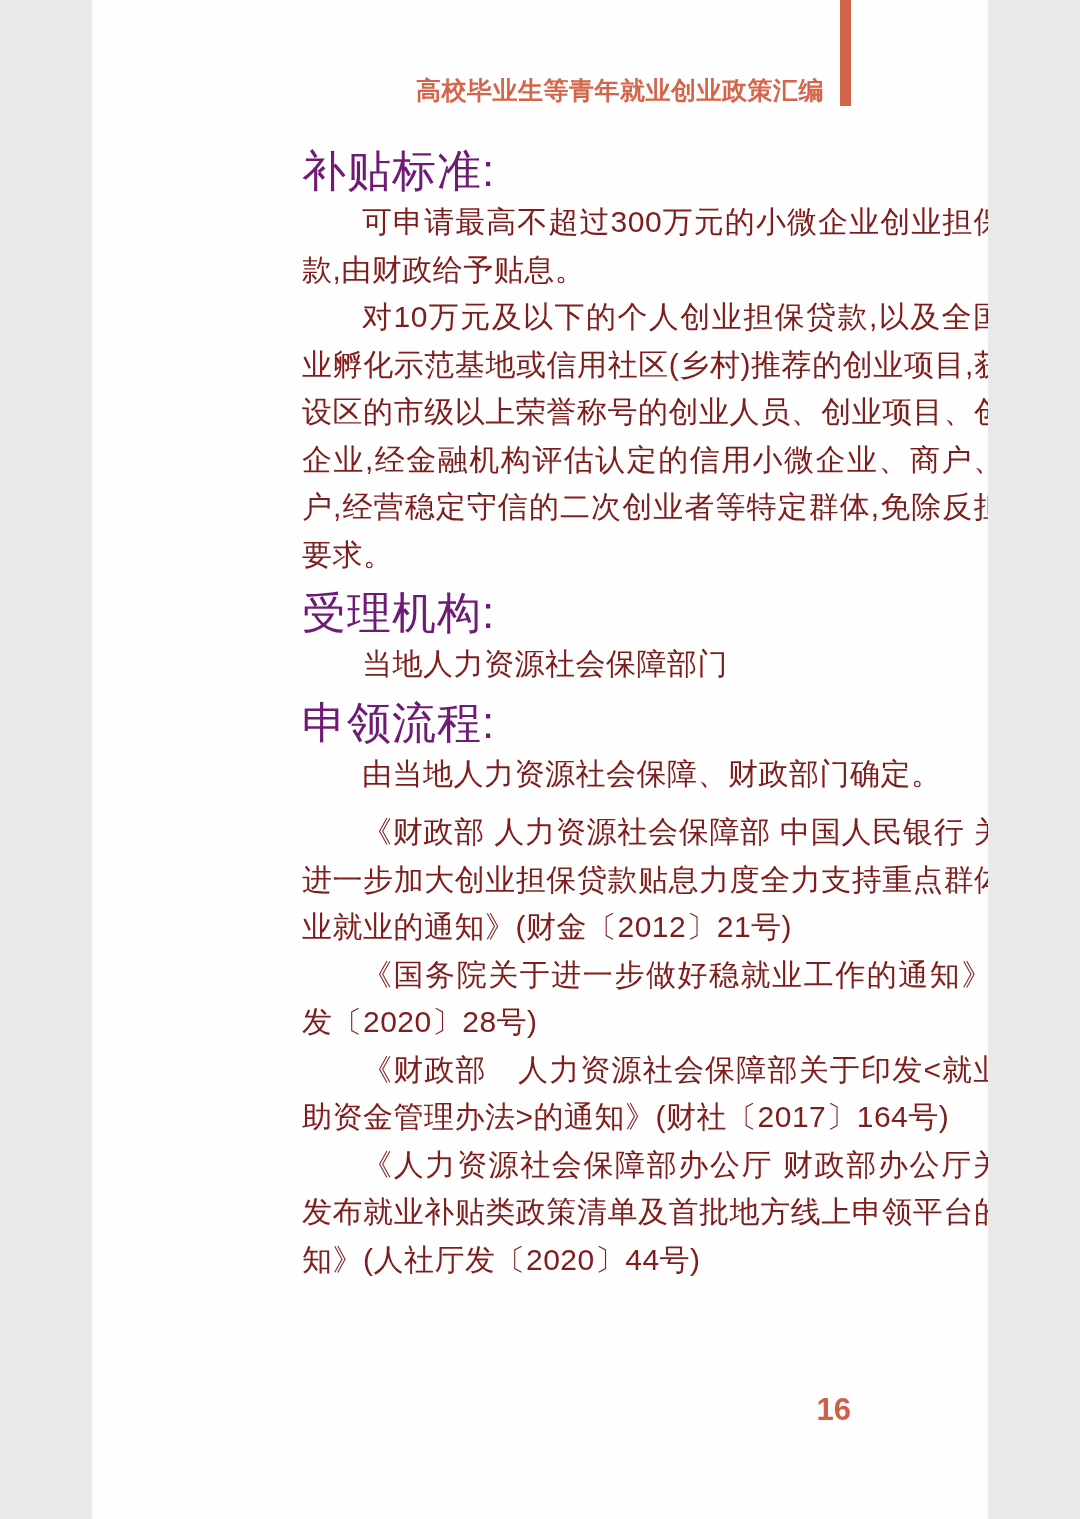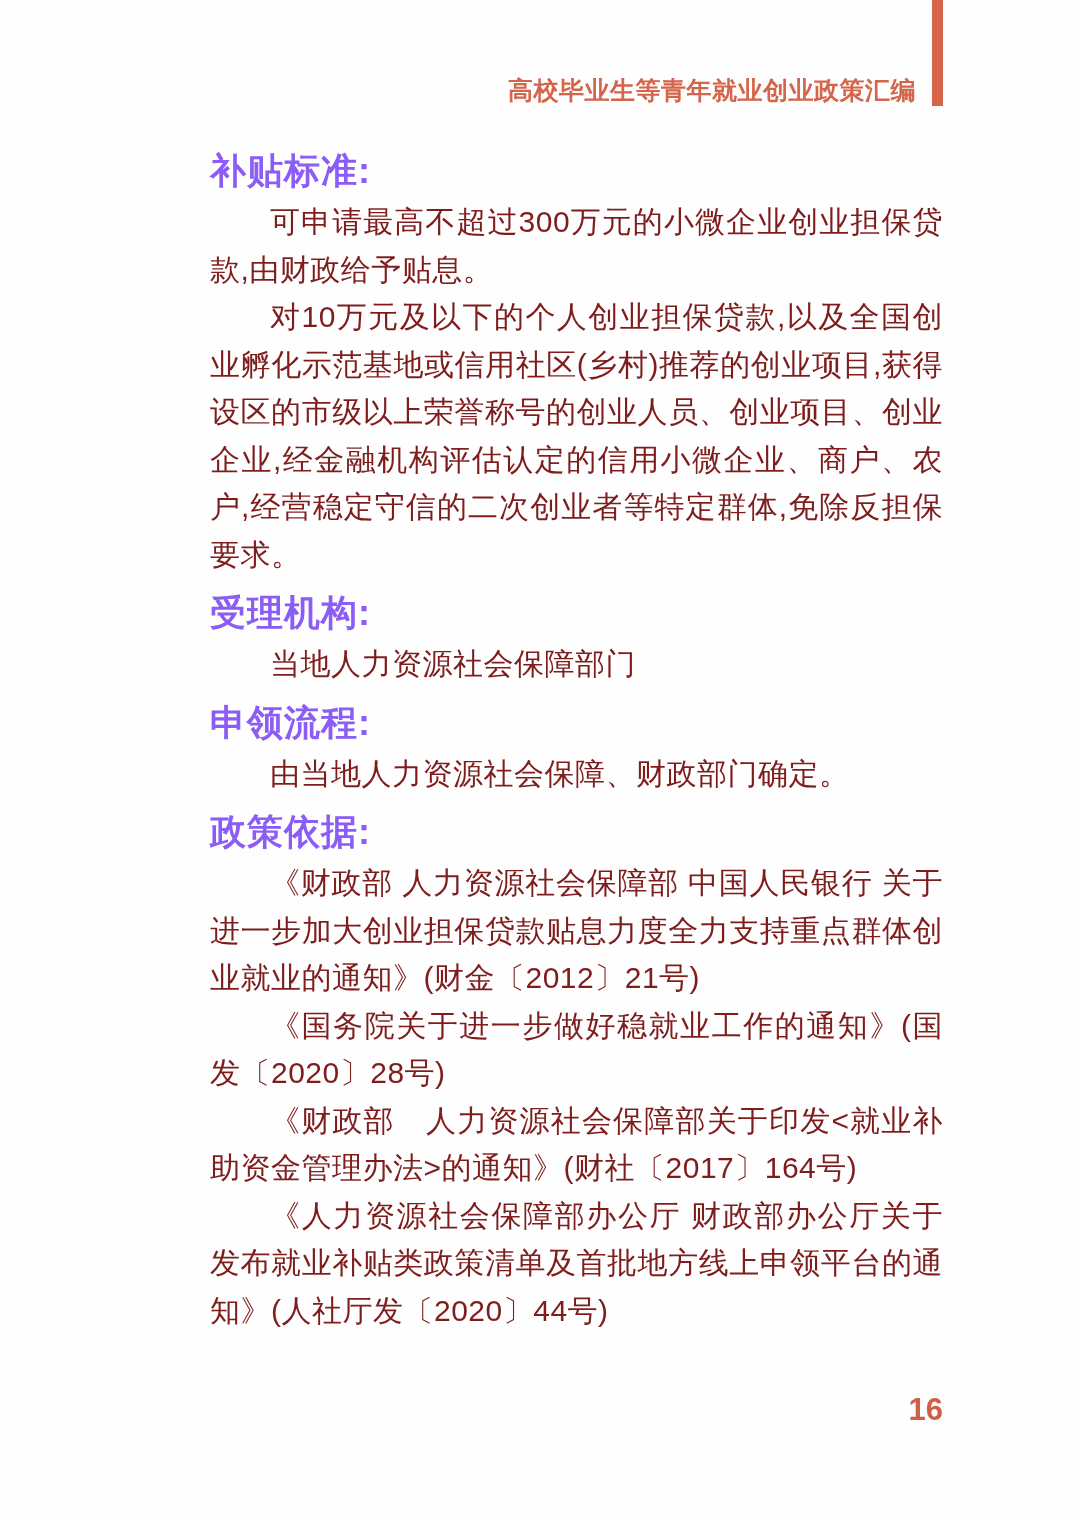--- a/index.html
+++ b/index.html
@@ -2,21 +2,21 @@
 <html lang="zh"><head>
 <meta charset="utf-8">
 <style>
   html, body {
     margin: 0;
     padding: 0;
     background: #e9e9e9;
   }
   .page {
     position: relative;
-    width: 1080px;
+    width: 896px;
     height: 1519px;
     margin: 0 auto;
     background: #fefefe;
     overflow: hidden;
     font-family: "Liberation Sans", "DejaVu Sans", sans-serif;
   }
   
   .header-bar {
     position: absolute;
     top: 0;
@@ -40,24 +40,24 @@
   .content {
     position: absolute;
     top: 147px;
     left: 210px;
     width: 733px;
   }
   .sec { margin-top: 11px; }
   .sec:first-child { margin-top: 0; }
   .sec h2 {
     margin: 0 0 3px 0;
-    font-size: 36px;
+    font-size: 44px;
     line-height: 48px;
-    font-weight: 700;
-    color: #8b5cf6;
+    font-weight: 400;
+    color: #701a75;
     letter-spacing: 1px;
   }
   .sec p {
     margin: 0;
     font-size: 30px;
     line-height: 47.5px;
     color: #7f1d1d;
     text-align: justify;
     text-indent: 2em;
     letter-spacing: 0.5px;
@@ -97,21 +97,20 @@
       <h2>受理机构:</h2>
       <p>当地人力资源社会保障部门</p>
     </section>
 
     <section class="sec">
       <h2>申领流程:</h2>
       <p>由当地人力资源社会保障、财政部门确定。</p>
     </section>
 
     <section class="sec">
-      <h2>政策依据:</h2>
       <p>《财政部 人力资源社会保障部 中国人民银行 关于进一步加大创业担保贷款贴息力度全力支持重点群体创业就业的通知》(财金〔2012〕21号)</p>
       <p>《国务院关于进一步做好稳就业工作的通知》(国发〔2020〕28号)</p>
       <p>《财政部　人力资源社会保障部关于印发&lt;就业补助资金管理办法&gt;的通知》(财社〔2017〕164号)</p>
       <p>《人力资源社会保障部办公厅 财政部办公厅关于发布就业补贴类政策清单及首批地方线上申领平台的通知》(人社厅发〔2020〕44号)</p>
     </section>
 
   </main>
 
   <div class="page-number">16</div>
 

